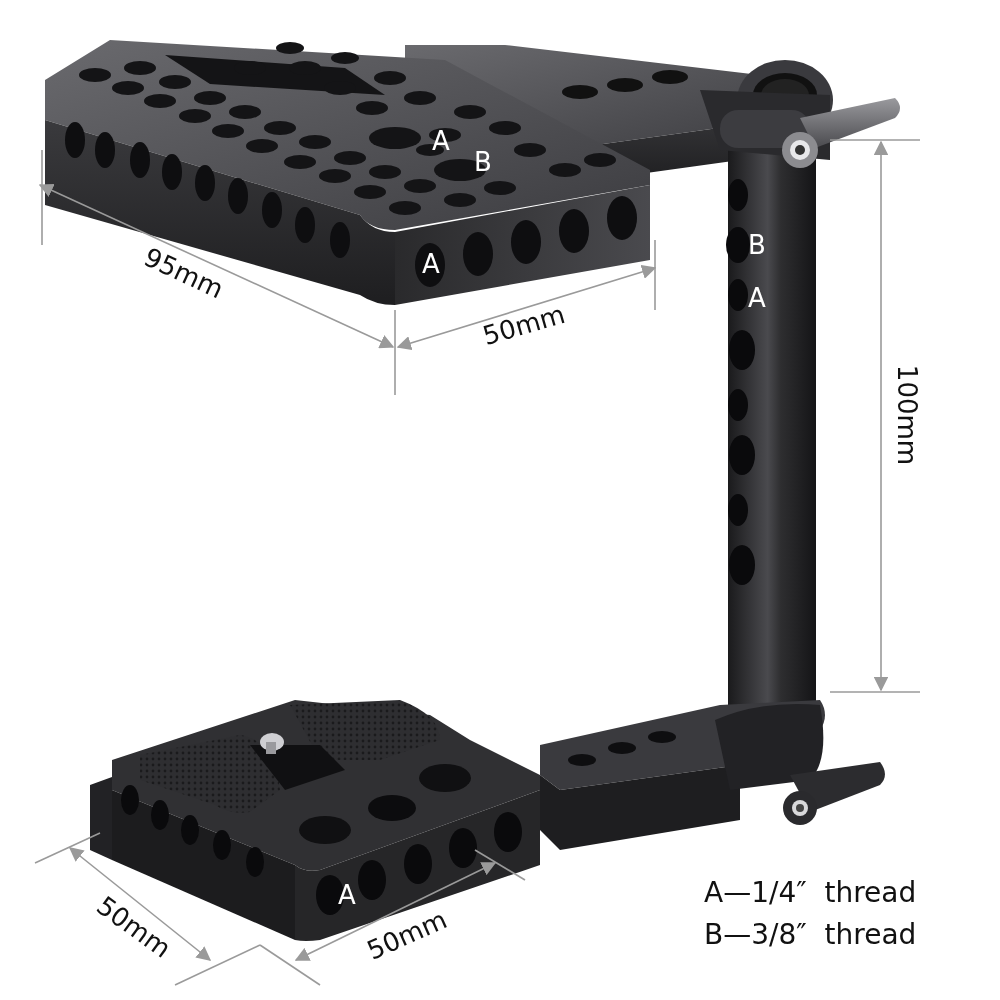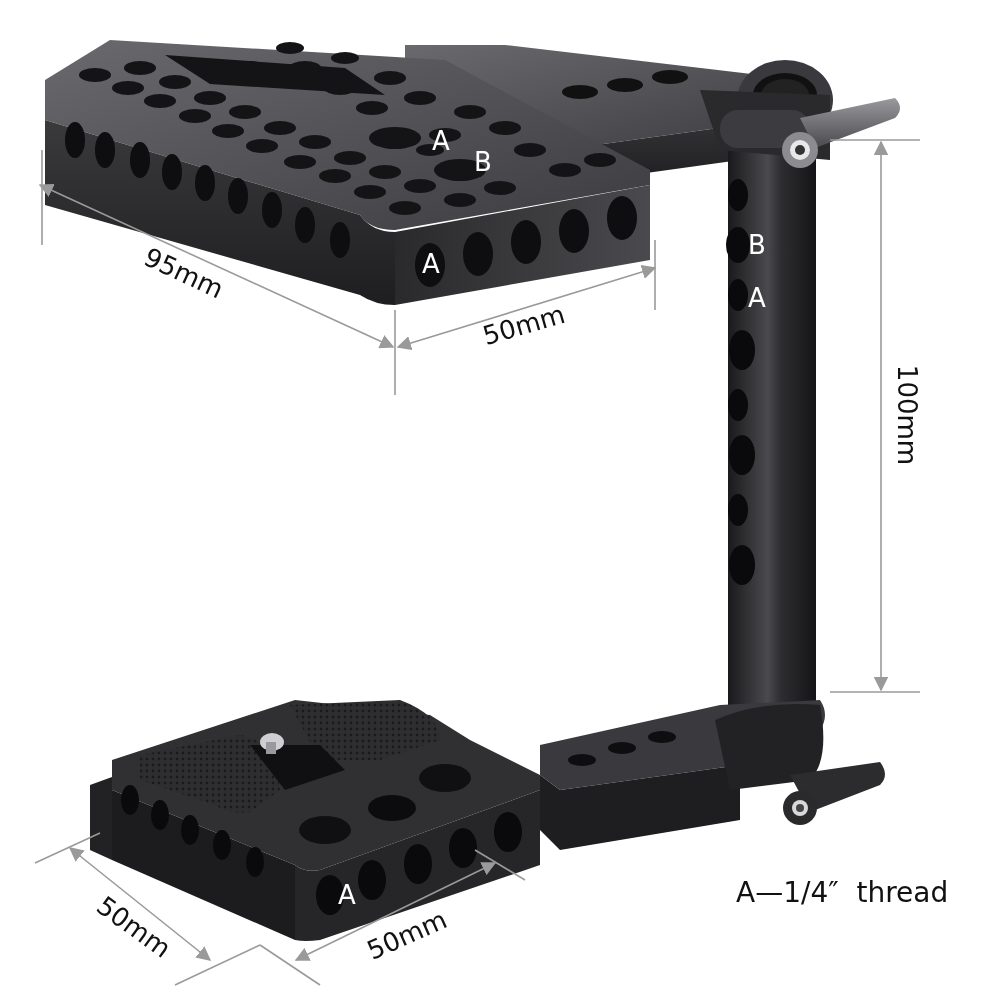--- a/index.html
+++ b/index.html
@@ -1,20 +1,20 @@
 <!DOCTYPE html>
 <html><head>
 <meta charset="utf-8">
 <style>
   html, body { margin:0; padding:0; background:#ffffff; }
   body { width:1000px; height:1000px; position:relative; overflow:hidden; font-family:"DejaVu Sans", sans-serif; }
   #stage { position:absolute; left:0; top:0; width:1000px; height:1000px; }
   .dim-label { position:absolute; font-size:26px; color:#111; white-space:nowrap; font-family:"DejaVu Sans", sans-serif; transform-origin:center center; }
   .thread-label { position:absolute; font-size:26px; color:#fff; font-family:"DejaVu Sans", sans-serif; }
-  .legend { position:absolute; left:736px; top:872px; font-size:28px; color:#111; line-height:42px; font-family:"DejaVu Sans", sans-serif; }
+  .legend { position:absolute; left:704px; top:872px; font-size:28px; color:#111; line-height:42px; font-family:"DejaVu Sans", sans-serif; }
   .legend-row { white-space:pre; }
 </style>
 </head>
 <body>
 
 <div id="stage">
 <svg width="1000" height="1000" viewBox="0 0 1000 1000" xmlns="http://www.w3.org/2000/svg">
   <defs>
     <linearGradient id="topFace" x1="0" y1="0" x2="1" y2="1">
       <stop offset="0" stop-color="#6a6a6e"></stop>
@@ -239,14 +239,15 @@
 <div class="thread-label" style="left:432px; top:126px;">A</div>
 <div class="thread-label" style="left:474px; top:147px;">B</div>
 <div class="thread-label" style="left:422px; top:249px;">A</div>
 <div class="thread-label" style="left:748px; top:230px;">B</div>
 <div class="thread-label" style="left:748px; top:283px;">A</div>
 <div class="thread-label" style="left:338px; top:880px;">A</div>
 
 
 <div class="legend">
   <div class="legend-row"><span>A</span><span>—</span><span>1/4″</span>  <span>thread</span></div>
+  <div class="legend-row"><span>B</span><span>—</span><span>3/8″</span>  <span>thread</span></div>
 </div>
 </div>
 
 </body></html>

